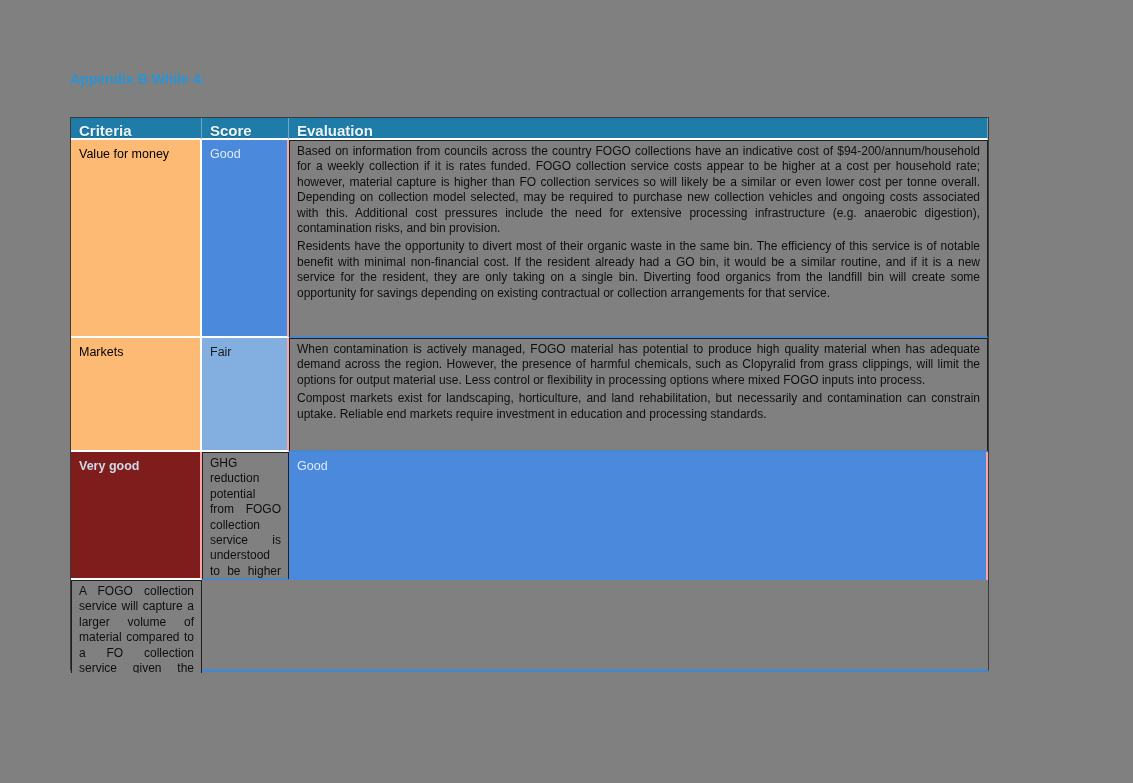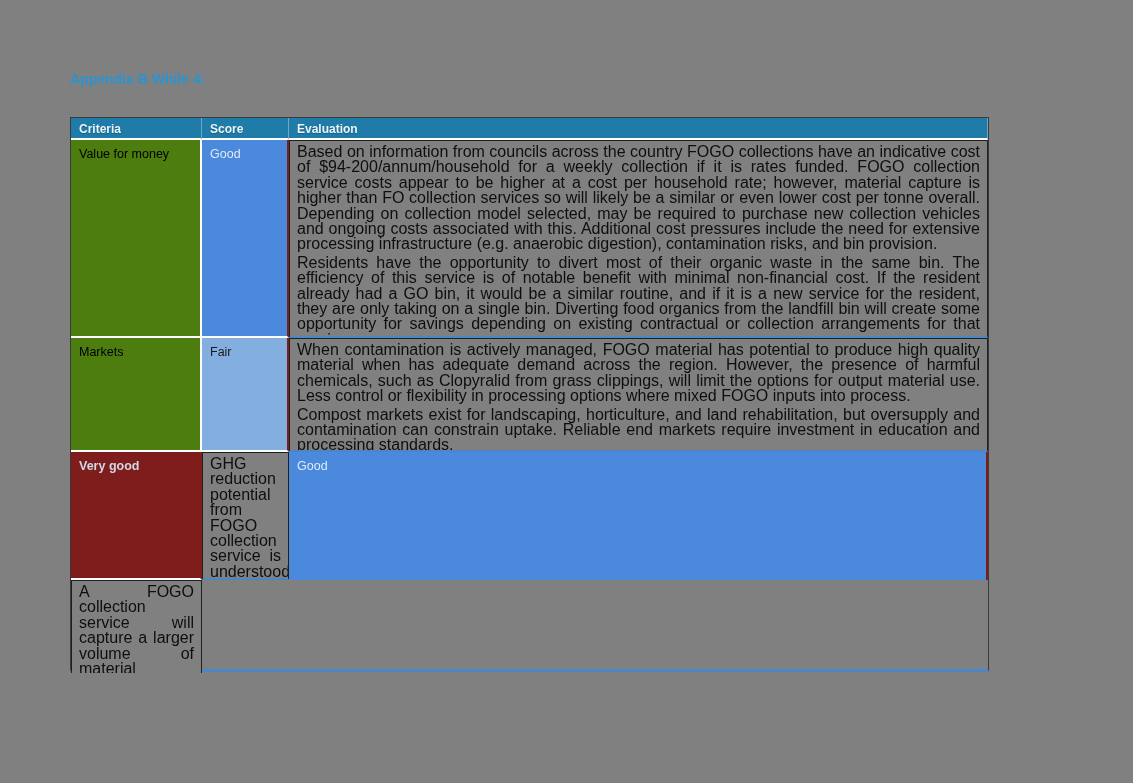--- a/index.html
+++ b/index.html
@@ -31,49 +31,49 @@
     border-left: 1px solid #3a3a3a;
     border-right: 1px solid #3a3a3a;
     border-bottom: 3px solid #4a86c8;
     box-sizing: border-box;
   }
   .cell { box-sizing: border-box; overflow: hidden; }
   .hdr {
     background: #1f7ca8;
     color: #eaf4fa;
     font-weight: bold;
-    font-size: 12px;
+    font-size: 15px;
     padding: 4px 8px 2px 8px;
     border-right: 1px solid rgba(255,255,255,0.35);
     border-bottom: 2px solid #ffffff;
     text-shadow: 0 1px 1px rgba(0,0,0,0.25);
   }
   .hdr:last-of-type { border-right: none; }
   .crit {
     font-size: 12.5px;
     color: #000;
     padding: 7px 8px;
     border-right: 2px solid #ffffff;
     border-bottom: 2px solid #ffffff;
   }
   .score {
     font-size: 12.5px;
     padding: 7px 8px;
-    border-right: 2px solid #7f1d1d;
+    border-right: 2px solid #fca5a5;
     border-bottom: 2px solid #ffffff;
   }
-  .crit-lightblue { background: #4d7c0f; }
+  .crit-lightblue { background: #fdba74; }
   .crit-green     { background: #92d050; }
   .score-blue     { background: #4a89dc; color: #dfeaf8; }
   .score-midblue  { background: #82aee0; color: #1a1a1a; }
   .score-navy     { background: #7f1d1d; color: #cfd9e6; font-weight: bold; }
   .evalcell {
     background: #808080;
     color: #0e0e0e;
-    font-size: 16px;
+    font-size: 12px;
     line-height: 15.4px;
     padding: 1px 7px 0 7px;
     border: 1px solid #1f1f1f;
     border-bottom: 2px solid #4a86c8;
     text-align: justify;
   }
   .evalcell.lastrow { border-bottom: none; }
   .evalcell p { margin: 2px 0 3px 0; }
 </style>
 </head>
@@ -94,21 +94,21 @@
   <div class="cell score score-blue">Good</div>
   <div class="cell evalcell">
     <p>Based on information from councils across the country FOGO collections have an indicative cost of $94-200/annum/household for a weekly collection if it is rates funded. FOGO collection service costs appear to be higher at a cost per household rate; however, material capture is higher than FO collection services so will likely be a similar or even lower cost per tonne overall. Depending on collection model selected, may be required to purchase new collection vehicles and ongoing costs associated with this. Additional cost pressures include the need for extensive processing infrastructure (e.g. anaerobic digestion), contamination risks, and bin provision.</p>
     <p>Residents have the opportunity to divert most of their organic waste in the same bin. The efficiency of this service is of notable benefit with minimal non-financial cost. If the resident already had a GO bin, it would be a similar routine, and if it is a new service for the resident, they are only taking on a single bin. Diverting food organics from the landfill bin will create some opportunity for savings depending on existing contractual or collection arrangements for that service.</p>
   </div>
 
   <div class="cell crit crit-lightblue">Markets</div>
   <div class="cell score score-midblue">Fair</div>
   <div class="cell evalcell">
     <p>When contamination is actively managed, FOGO material has potential to produce high quality material when has adequate demand across the region. However, the presence of harmful chemicals, such as Clopyralid from grass clippings, will limit the options for output material use. Less control or flexibility in processing options where mixed FOGO inputs into process.</p>
-    <p>Compost markets exist for landscaping, horticulture, and land rehabilitation, but oversupply and contamination can constrain uptake. Reliable end markets require investment in education and processing standards.</p>
+    <p>Compost markets exist for landscaping, horticulture, and land rehabilitation, but necessarily and contamination can constrain uptake. Reliable end markets require investment in education and processing standards.</p>
   </div>
 
   <div class="cell score score-navy">Very good</div>
   <div class="cell evalcell">
     <p>GHG reduction potential from FOGO collection service is understood to be higher than FO as the quantity of material diverted from landfill is maximised. While a new collection will result in new emissions, the higher volumes associated with a FOGO service will mean a greater decrease in emissions overall due to better efficiencies in collection of FOGO than FO - especially if materials are also processed in low-emissions, well-managed composting or digestion facilities. However, a universal collection risks replicating some existing services or approaches (i.e. home composting or commercial collections), so while there is potential for more material to be collected through such a service, this is not necessarily "new" diverted material.</p>
   </div>
 
   <div class="cell score score-blue" style="border-bottom:none;">Good</div>
   <div class="cell evalcell lastrow">
     <p>A FOGO collection service will capture a larger volume of material compared to a FO collection service given the wide range of material accepted in such collections and the larger bins used. However, with a FOGO service there is potential for more contamination compared to a FO service, such as clopyralid from glass clippings and other harmful chemicals which may impact potential end markets or use of material thereby limiting re-use opportunities across the district. Generally meaning that any compost material can only be used in certain applications such as non-edible</p>

